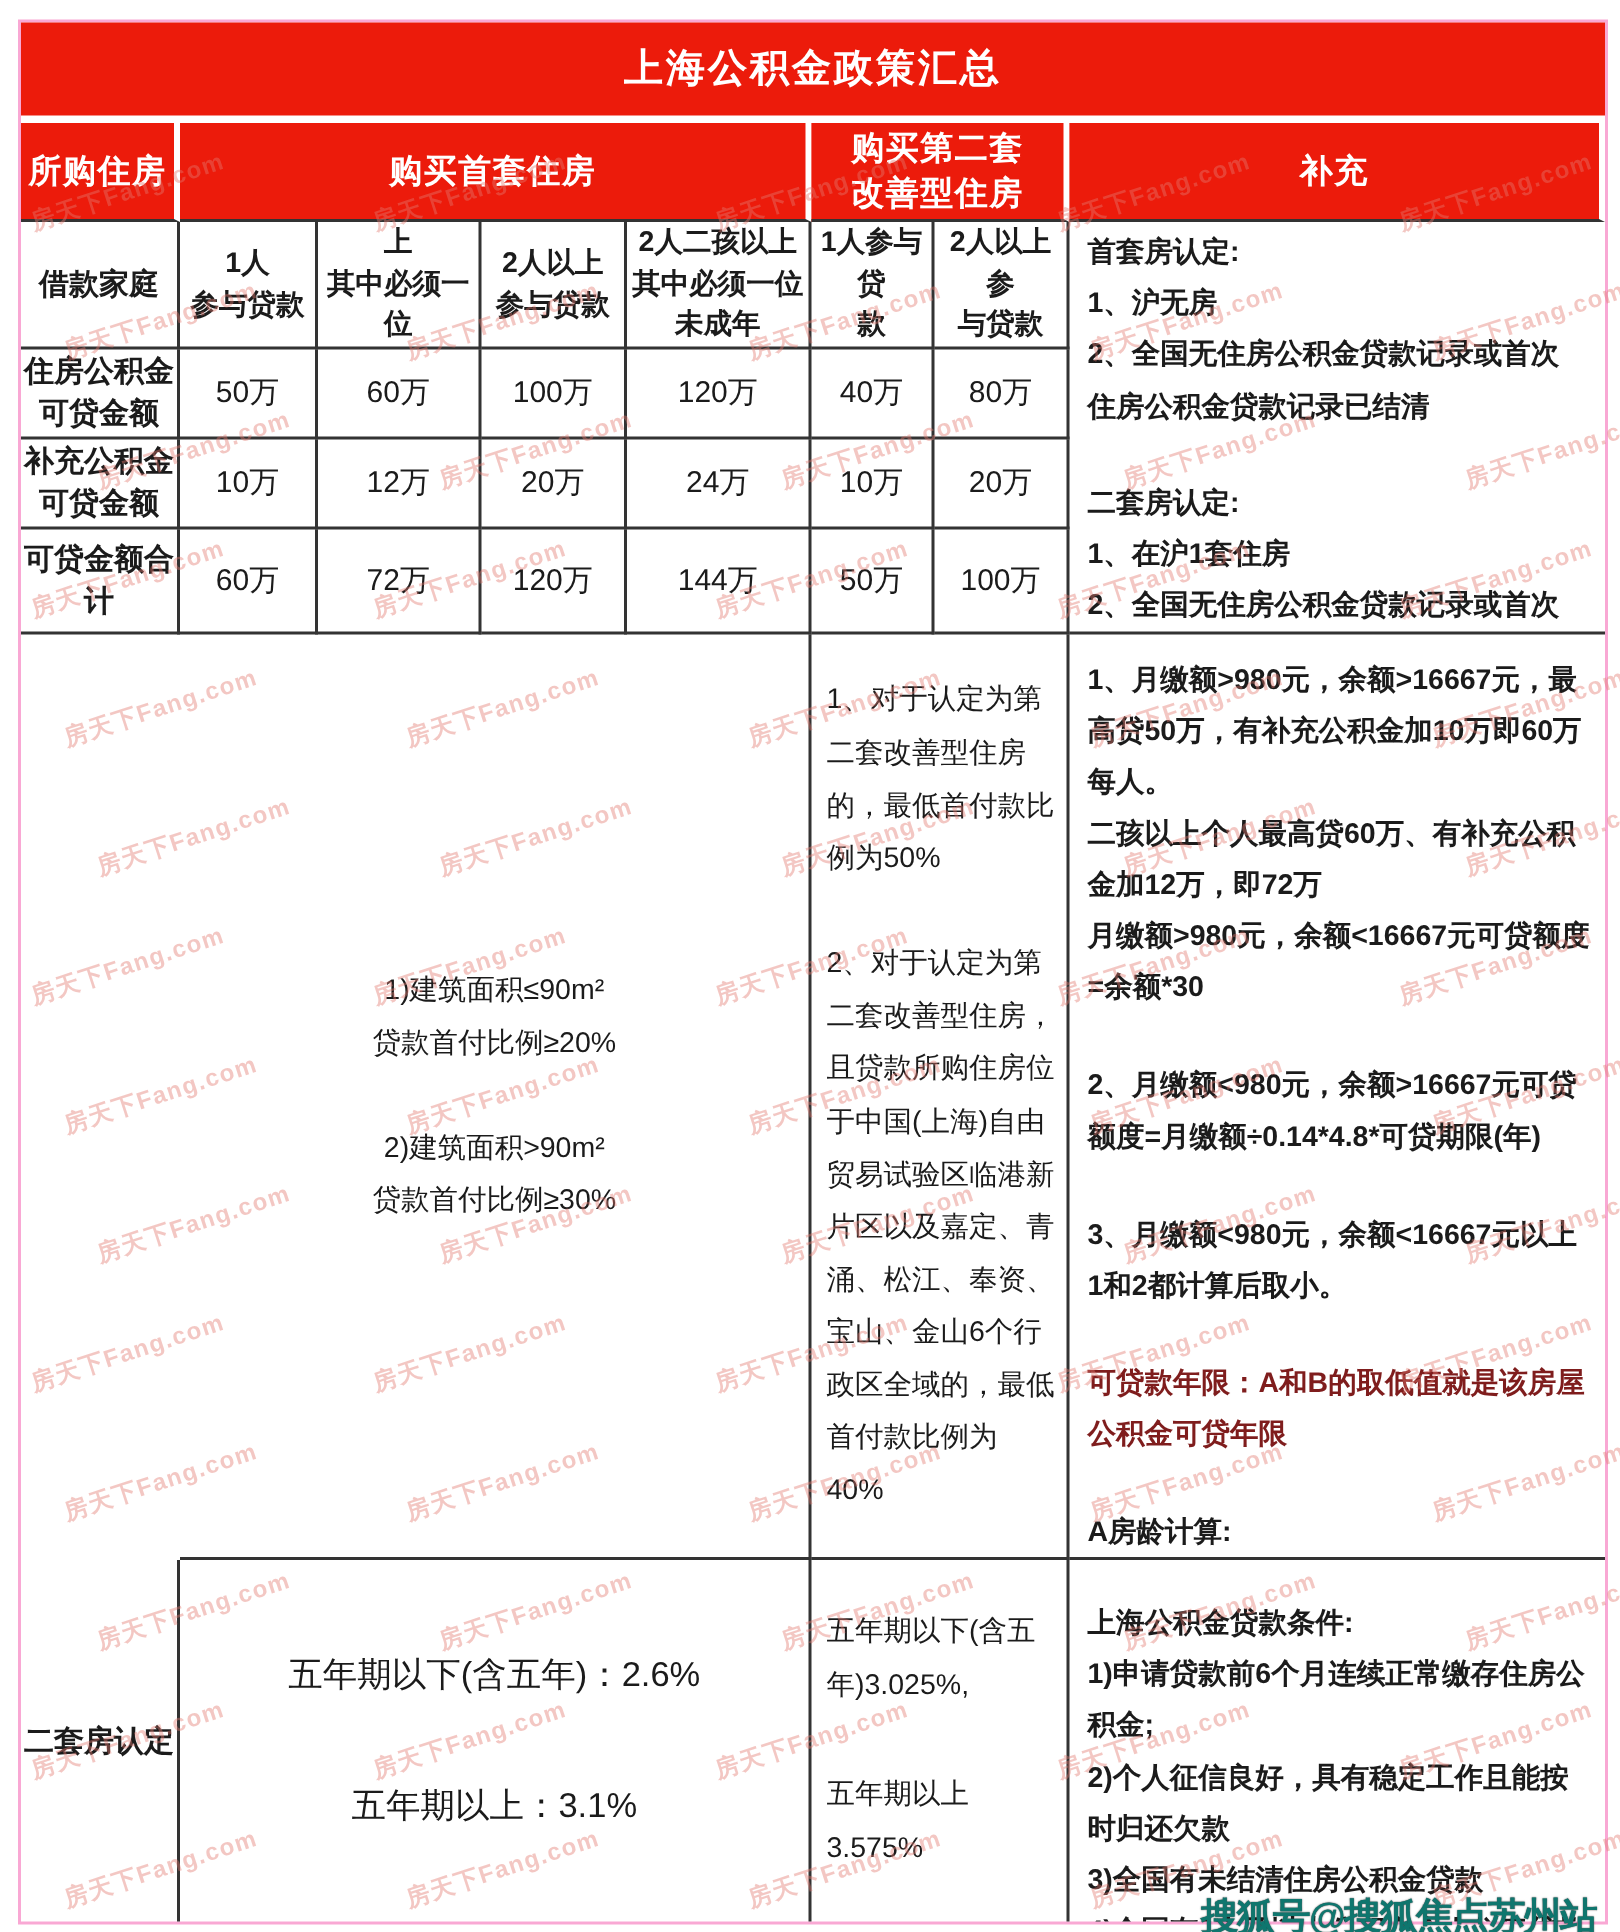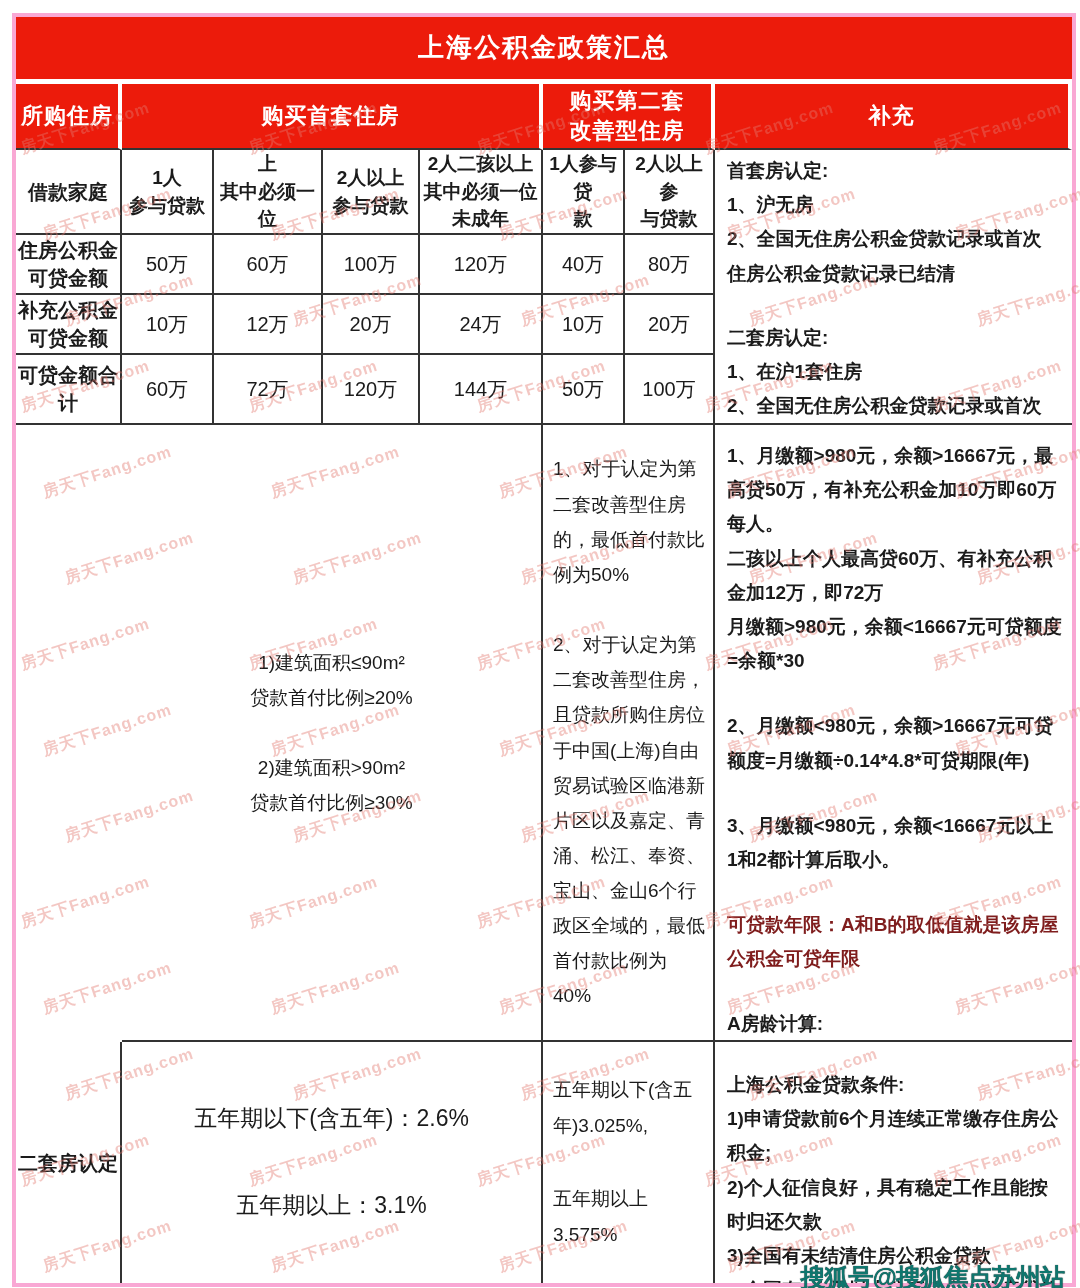--- a/index.html
+++ b/index.html
@@ -22,21 +22,21 @@
     white-space:nowrap;
     font-weight:bold;
     letter-spacing:1px;
   }
   .policy-table{
     position:absolute;left:12px;top:13px;
     width:1056px;
     display:grid;
     grid-template-columns:106px 92px 109px 97px 123px 82px 90px 1fr;
     grid-template-rows:67px 66px 85px 60px 60px 70px 617px 241px;
-    border:4px solid #f9a8d4;
+    border:2px solid #f9a8d4;
     background:#fff;
     z-index:1;
   }
   .cell{
     box-sizing:border-box;
     border-right:2px solid #333;
     border-bottom:2px solid #333;
     display:flex;flex-direction:column;
     align-items:center;justify-content:center;
     text-align:center;

